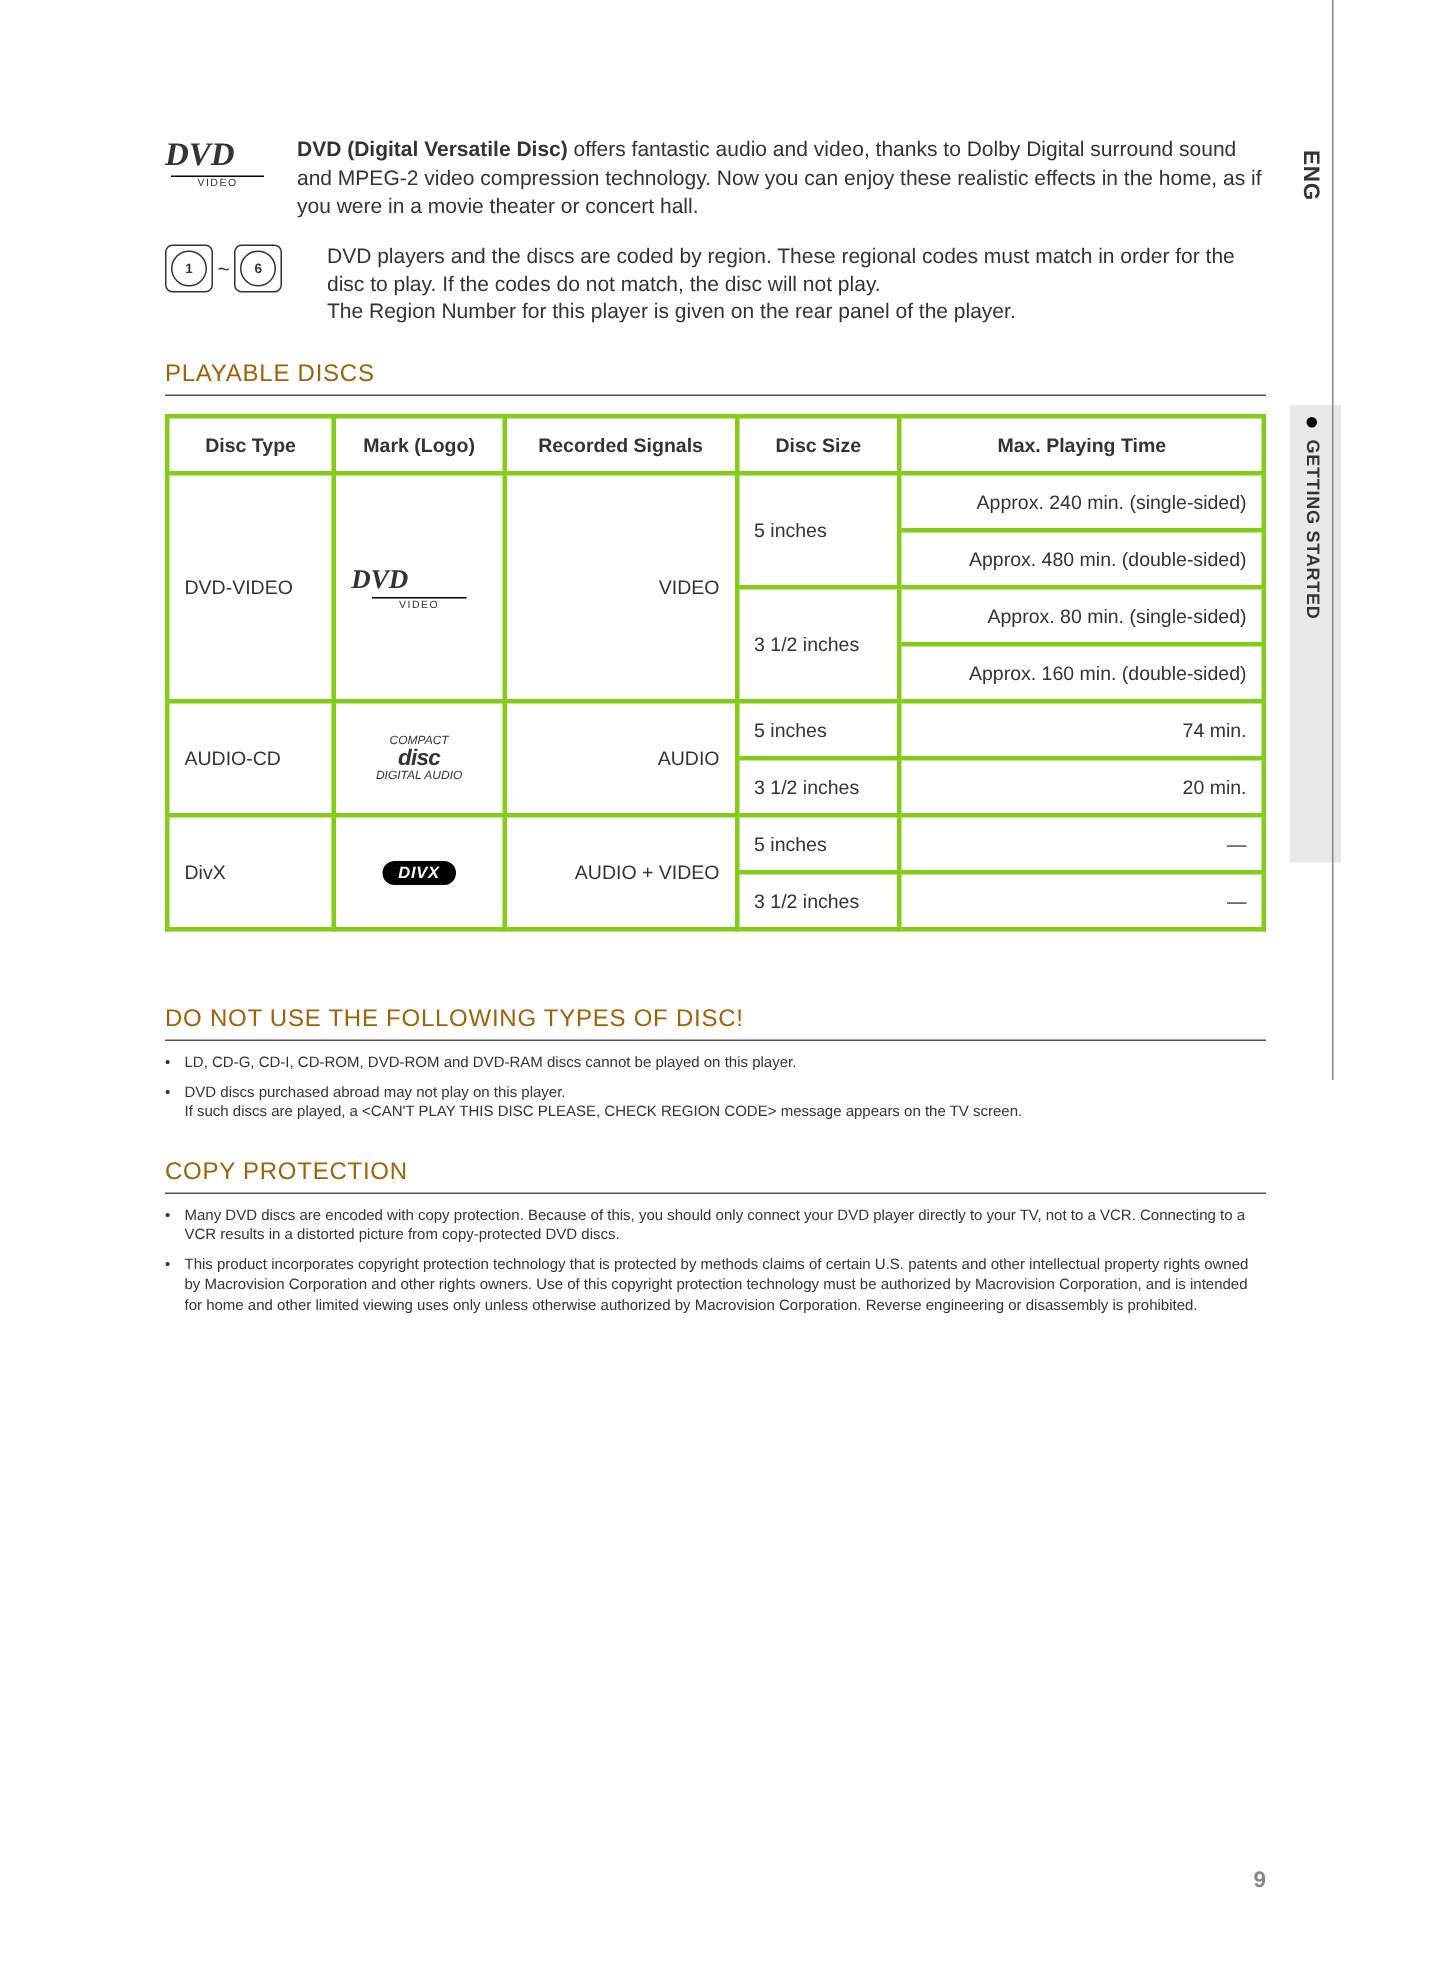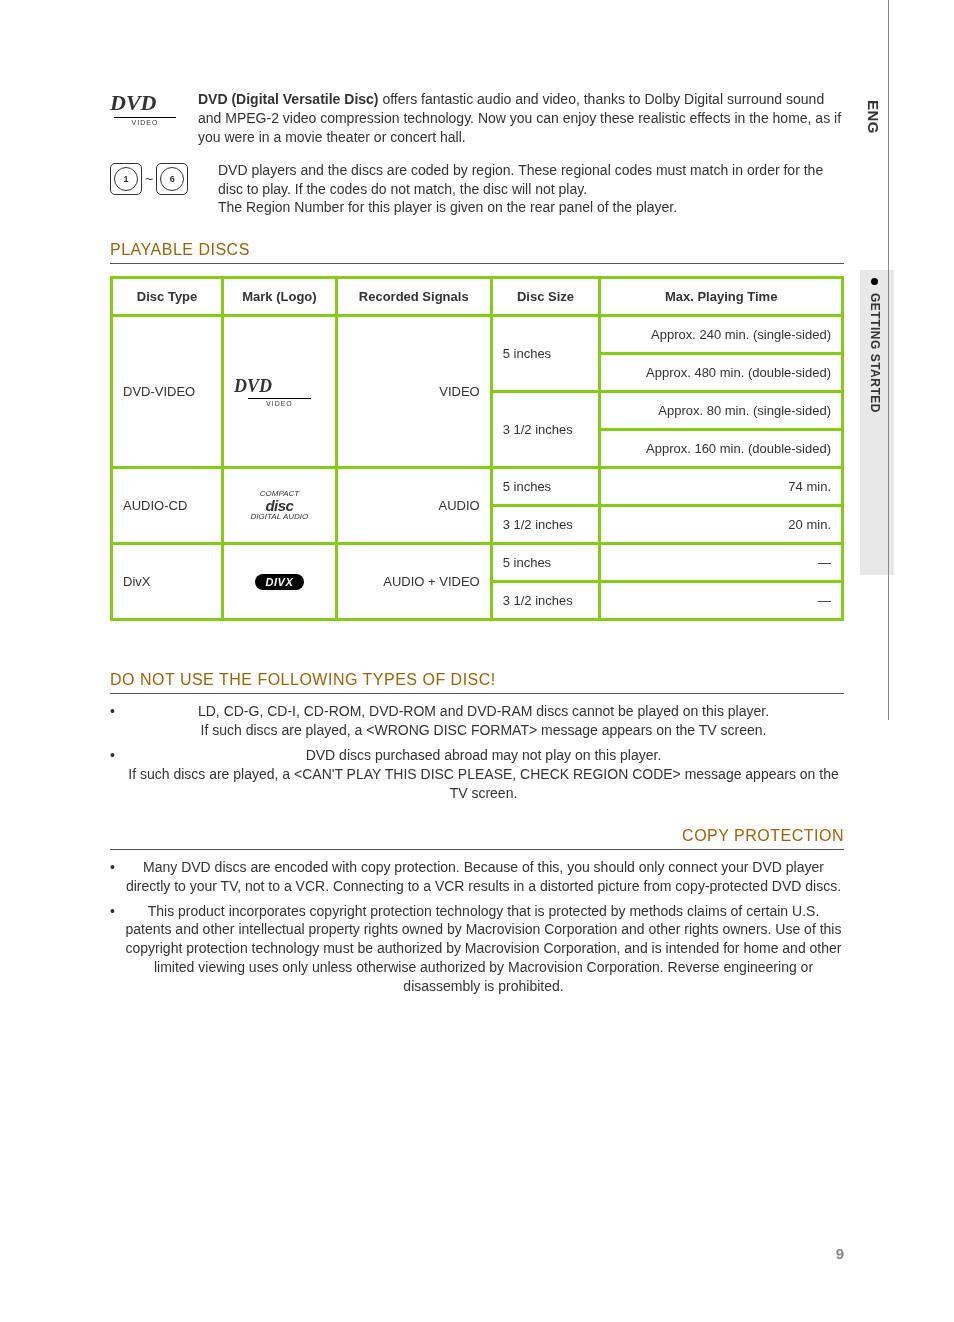--- a/index.html
+++ b/index.html
@@ -59,21 +59,21 @@
       vertical-align: middle;
     }
     th { font-weight: bold; text-align: center; }
     td.center { text-align: right; }
     .mark-cell { text-align: center; }
     .divx-mark {
       display: inline-block; background: #000; color: #fff; border-radius: 12px;
       padding: 2px 11px; font-size: 11px; font-weight: bold; letter-spacing: 0.5px; font-style: italic;
     }
     ul.bullets { list-style: none; margin-top: 6px; }
-    ul.bullets li { font-size: 14px; line-height: 1.35; margin-bottom: 6px; padding-left: 13px; position: relative; text-align: center; }
+    ul.bullets li { font-size: 10px; line-height: 1.35; margin-bottom: 6px; padding-left: 13px; position: relative; }
     ul.bullets li::before { content: "•"; position: absolute; left: 0; }
     .side-tab {
       position: absolute;
       right: 72px;
       top: 100px;
       writing-mode: vertical-rl;
       font-size: 15px;
       font-weight: bold;
       letter-spacing: 0.5px;
     }
@@ -216,27 +216,26 @@
       <td>3 1/2 inches</td>
       <td class="center">—</td>
     </tr>
   </tbody>
 </table>
 
 <h2 class="section" style="margin-top:50px;">DO NOT USE THE FOLLOWING TYPES OF DISC!</h2>
 <ul class="bullets">
   <li>
     <span>LD, CD-G, CD-I, CD-ROM, DVD-ROM and DVD-RAM discs cannot be played on this player.</span><br>
-    <span>If such discs are played, a &lt;WRONG DISC FORMAT&gt; message appears on the TV screen.</span>
   </li>
   <li>
     <span>DVD discs purchased abroad may not play on this player.</span><br>
     <span>If such discs are played, a &lt;CAN'T PLAY THIS DISC PLEASE, CHECK REGION CODE&gt; message appears on the TV screen.</span>
   </li>
 </ul>
 
-<h2 class="section" style="text-align:right;">COPY PROTECTION</h2>
+<h2 class="section" style="">COPY PROTECTION</h2>
 <ul class="bullets">
   <li>Many DVD discs are encoded with copy protection. Because of this, you should only connect your DVD player directly to your TV, not to a VCR. Connecting to a VCR results in a distorted picture from copy-protected DVD discs.</li>
   <li>This product incorporates copyright protection technology that is protected by methods claims of certain U.S. patents and other intellectual property rights owned by Macrovision Corporation and other rights owners. Use of this copyright protection technology must be authorized by Macrovision Corporation, and is intended for home and other limited viewing uses only unless otherwise authorized by Macrovision Corporation. Reverse engineering or disassembly is prohibited.</li>
 </ul>
 
 <div class="page-num">9</div>
 
 </body></html>

